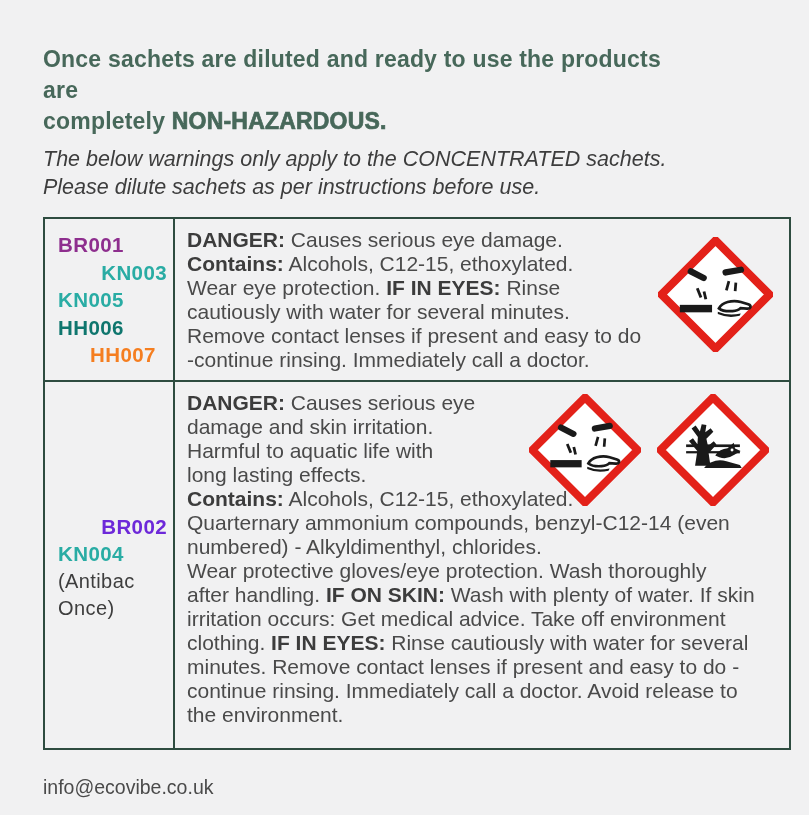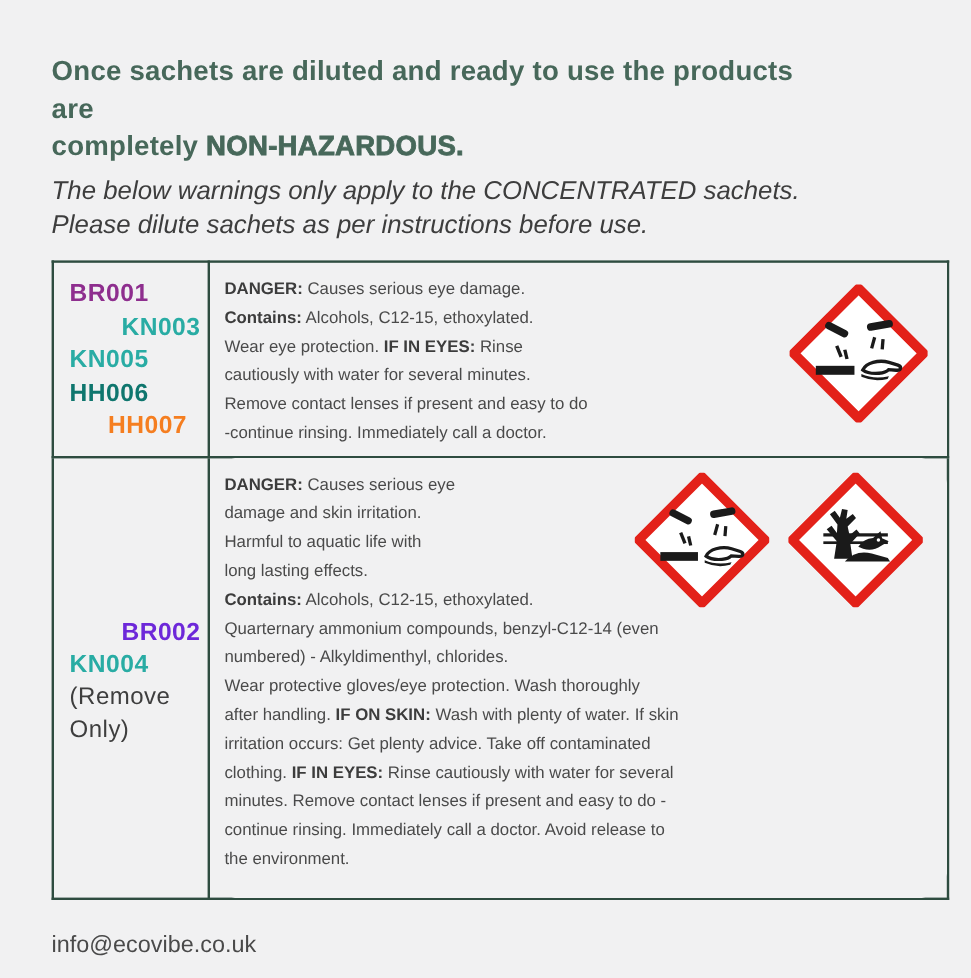--- a/index.html
+++ b/index.html
@@ -21,21 +21,21 @@
   table.hazard-table td { border:2px solid #2e4c40; background:#f1f1f2; }
 
   td.codes-cell { width:130px; padding:12px 6px 8px 13px; vertical-align:top; }
   td.codes-cell.middle { vertical-align:middle; }
   .code { font-size:20.5px; font-weight:700; line-height:27.5px; letter-spacing:.4px; }
   .codes-note { font-size:20px; line-height:27px; color:#3e3e3e; letter-spacing:.4px; }
 
   td.warning-cell { position:relative; vertical-align:top; padding:9px 12px 8px 12px; }
   td.warning-cell.r1 { height:163px; }
   td.warning-cell.r2 { height:368px;border-radius:28px; }
-  .warning-text { font-size:14px; line-height:24px; color:#4a4a4a; }
+  .warning-text { font-size:21px; line-height:24px; color:#4a4a4a; }
   .warning-text b { font-weight:700; color:#3c3c3c; }
 
   .picto-row1 { position:absolute; top:18px; right:16px; width:115px; height:115px; }
   .picto-row2 { position:absolute; top:12px; right:20px; display:flex; gap:16px; }
   .picto-row2 .ghs { width:112px; height:112px; }
   .picto-row1 svg, .picto-row2 svg { display:block; width:100%; height:100%; }
 
   .footer { margin-top:24px; font-size:19.5px; line-height:27.5px; color:#4a4a4a; }
 </style>
 </head>
@@ -92,21 +92,21 @@
               <div><span>-continue rinsing. Immediately call a doctor.</span></div>
             </div>
       </td>
     </tr>
     <tr>
       <td class="codes-cell middle">
         <div>
               <div class="code" style="color: #6d28d9; text-align: right;">BR002</div>
               <div class="code" style="color: rgb(41, 172, 164);">KN004</div>
             </div>
-        <div class="codes-note">(Remove Only)</div>
+        <div class="codes-note">(Antibac Once)</div>
       </td>
       <td class="warning-cell r2">
         <div class="picto-row2">
 
           <svg class="ghs" viewBox="0 0 100 100">
             <polygon points="50,3 97,50 50,97 3,50" fill="#ffffff" stroke="#e32119" stroke-width="7"></polygon>
             <g fill="#1a1a1a">
               <rect x="25" y="30" width="18" height="5.5" rx="2.7" transform="rotate(27 34 33)"></rect>
               <path d="M33 45 l3.2 8 2.3 -.9 -3.2 -8 z"></path>
               <path d="M38.8 47.5 l1.6 6.8 2.4 -.4 -1.6 -6.8 z"></path>
@@ -134,21 +134,21 @@
         <div class="warning-text">
               <div><b>DANGER:</b><span> Causes serious eye</span></div>
               <div><span>damage and skin irritation.</span></div>
               <div><span>Harmful to aquatic life with</span></div>
               <div><span>long lasting effects.</span></div>
               <div><b>Contains:</b><span> Alcohols, C12-15, ethoxylated.</span></div>
               <div><span>Quarternary ammonium compounds, benzyl-C12-14 (even</span></div>
               <div><span>numbered) - Alkyldimenthyl, chlorides.</span></div>
               <div><span>Wear protective gloves/eye protection. Wash thoroughly</span></div>
               <div><span>after handling. </span><b>IF ON SKIN:</b><span> Wash with plenty of water. If skin</span></div>
-              <div><span>irritation occurs: Get plenty advice. Take off contaminated</span></div>
+              <div><span>irritation occurs: Get medical advice. Take off environment</span></div>
               <div><span>clothing. </span><b>IF IN EYES:</b><span> Rinse cautiously with water for several</span></div>
               <div><span>minutes. Remove contact lenses if present and easy to do -</span></div>
               <div><span>continue rinsing. Immediately call a doctor. Avoid release to</span></div>
               <div><span>the environment.</span></div>
             </div>
       </td>
     </tr>
   </tbody>
     </table>
 

